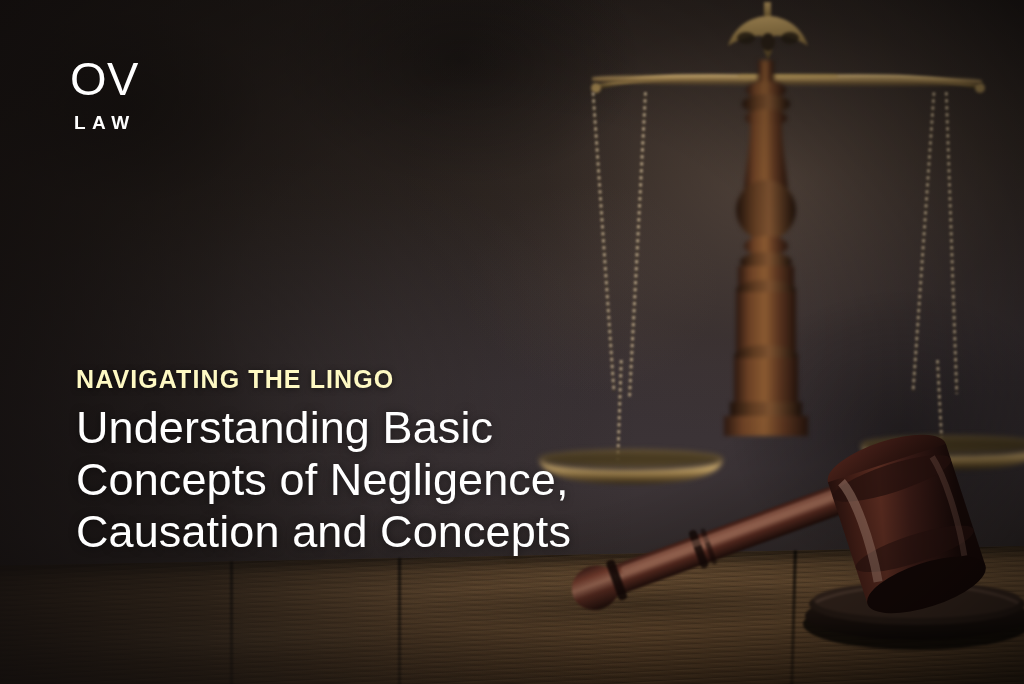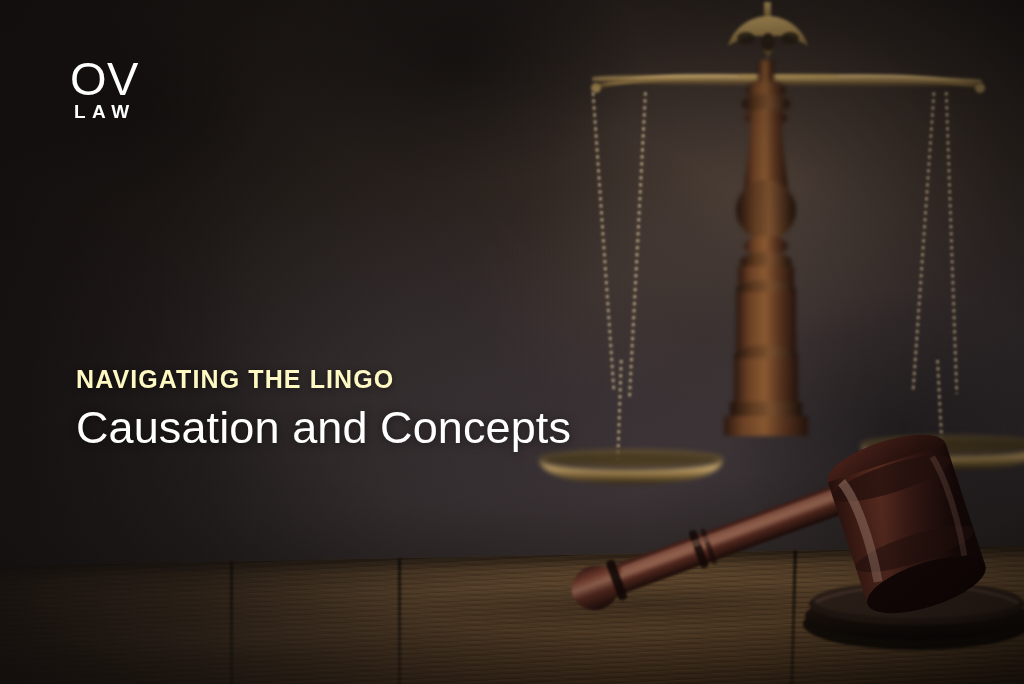--- a/index.html
+++ b/index.html
@@ -203,20 +203,21 @@
     user-select: none;
   }
   .logo-mark {
     font-size: 47px;
     line-height: 1;
     font-weight: 400;
     letter-spacing: 0.5px;
     color: #ffffff;
   }
   .logo-word {
+    margin-top: 11px;
     margin-left: 4px;
     font-size: 19px;
     line-height: 1;
     font-weight: 700;
     letter-spacing: 6.5px;
     color: #ffffff;
   }
 
   .headline-block {
     position: absolute;
@@ -427,18 +428,20 @@
   <div class="overlay">
 
     <div class="logo">
       <div class="logo-mark">OV</div>
       <div class="logo-word">LAW</div>
     </div>
 
     <div class="headline-block">
       <div class="eyebrow">NAVIGATING THE LINGO</div>
       <h1 class="headline">
+        <span class="hl-line">Understanding Basic</span>
+        <span class="hl-line">Concepts of Negligence,</span>
         <span class="hl-line">Causation and Concepts</span>
       </h1>
     </div>
   </div>
 
 </div>
 
 </body></html>

